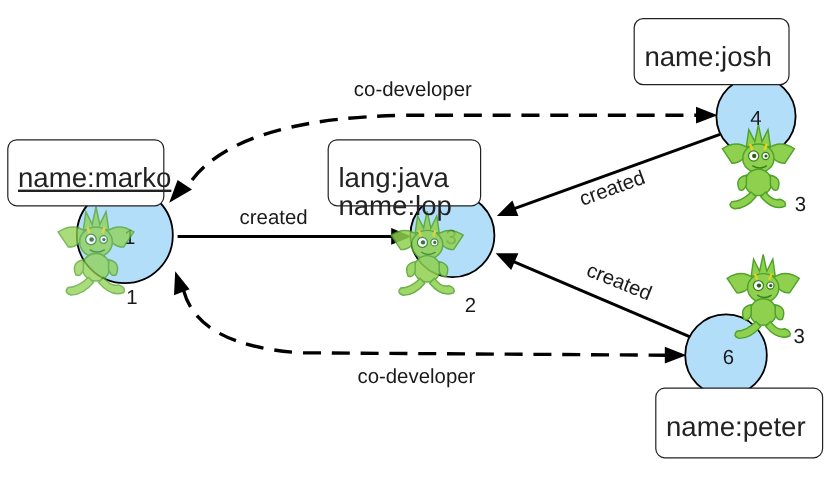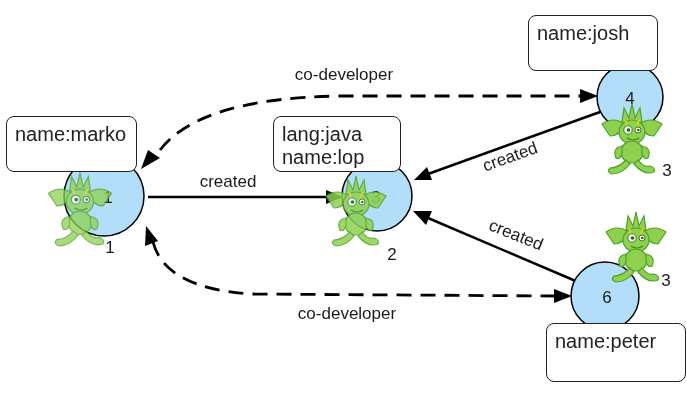--- a/index.html
+++ b/index.html
@@ -1,20 +1,20 @@
 <!DOCTYPE html>
 <html><head>
 <meta charset="utf-8">
 <style>
   html, body { margin: 0; padding: 0; background: #ffffff; }
   body { width: 687px; height: 415px; overflow: hidden; position: relative;
          font-family: "Liberation Sans", sans-serif; }
   #stage { position: absolute; left: 0; top: 0; width: 687px; height: 415px; }
   .prop-box { position: absolute; border: 1.3px solid #222; border-radius: 8px;
-              background: #fff; padding: 6px 8px 3px 8px; font-size: 20px;
+              background: #fff; padding: 20px 8px 3px 8px; font-size: 23px;
               line-height: 23px; color: #222; box-sizing: border-box; }
   .prop-line { display: block; white-space: nowrap; }
   svg text { font-family: "Liberation Sans", sans-serif; fill: #1a1a1a; }
 </style>
 </head>
 <body>
 
 <div id="stage">
   <svg width="687" height="415" viewBox="0 0 687 415">
     <defs>
@@ -108,21 +108,21 @@
       <circle cx="605" cy="296" r="34" fill="#B3DEFA" stroke="#000" stroke-width="1.5"></circle>
       <text x="607" y="303" font-size="17" text-anchor="middle">6</text>
       <g transform="translate(636,246) scale(1.0)">
           <use href="#goblin"></use>
         </g>
       <text x="666" y="286" font-size="17" text-anchor="middle">3</text>
     </g>
   </svg>
 
   
-  <div class="prop-box" style="left:6px; top:116px; width:131px; height:56px;">
+  <div class="prop-box" style="left:6px; top:116px; width:131px; height:56px;text-decoration:underline;">
     <span class="prop-line">name:marko</span>
   </div>
   <div class="prop-box" style="left:273px; top:116px; width:128px; height:56px;">
     <span class="prop-line">lang:java</span>
     <span class="prop-line">name:lop</span>
   </div>
   <div class="prop-box" style="left:528px; top:15px; width:130px; height:56px;">
     <span class="prop-line">name:josh</span>
   </div>
   <div class="prop-box" style="left:546px; top:323px; width:140px; height:59px;">

